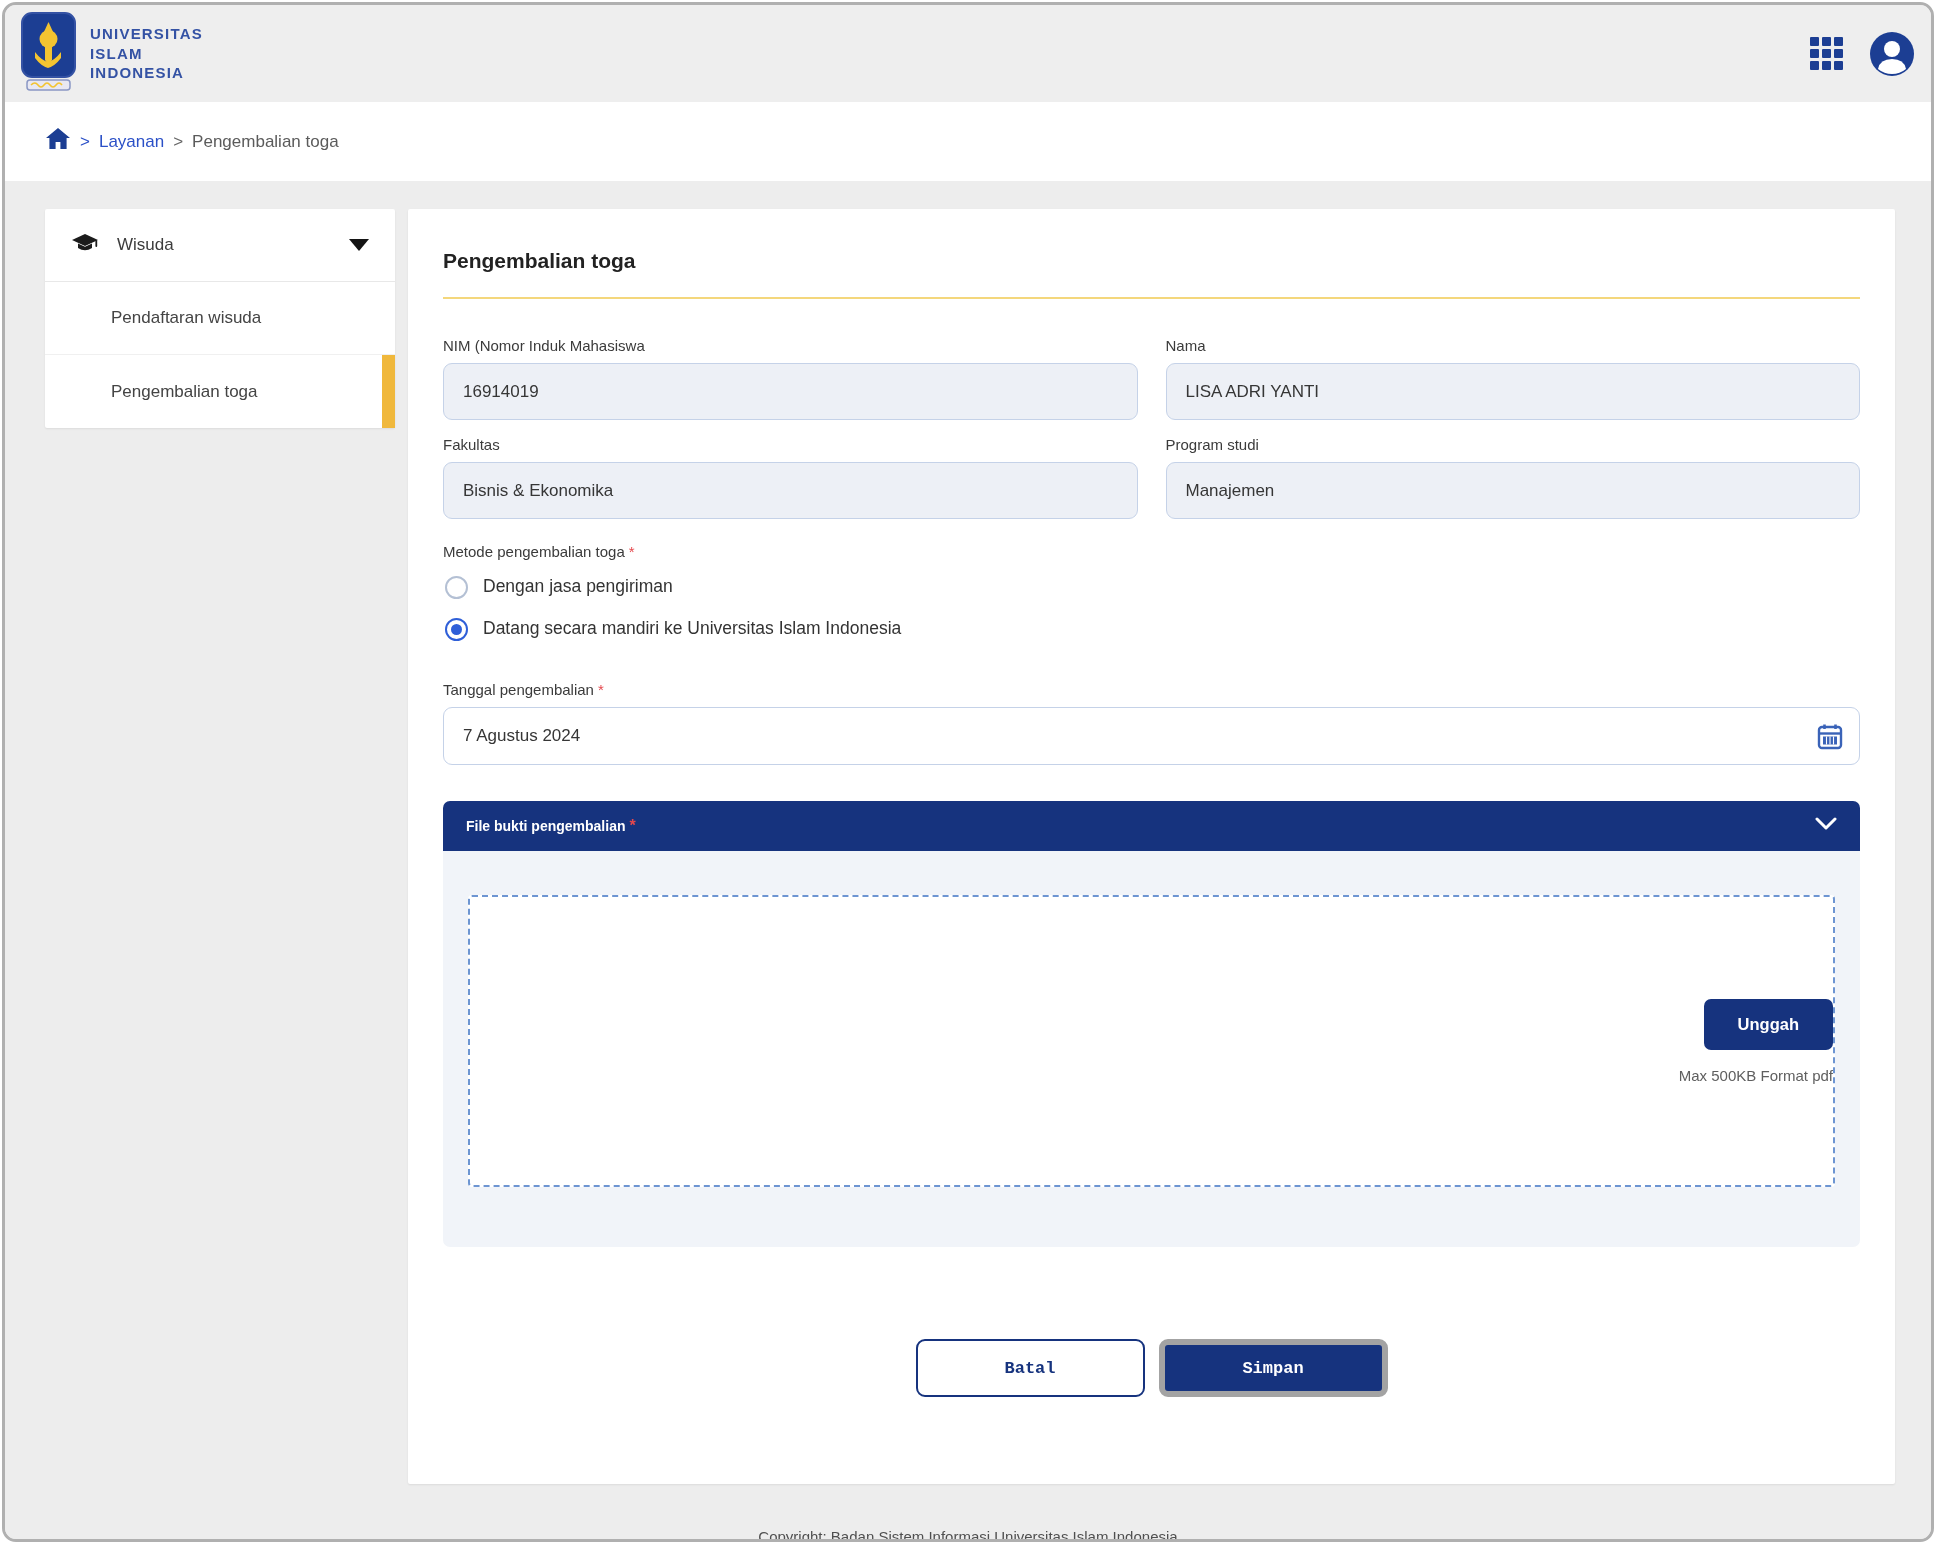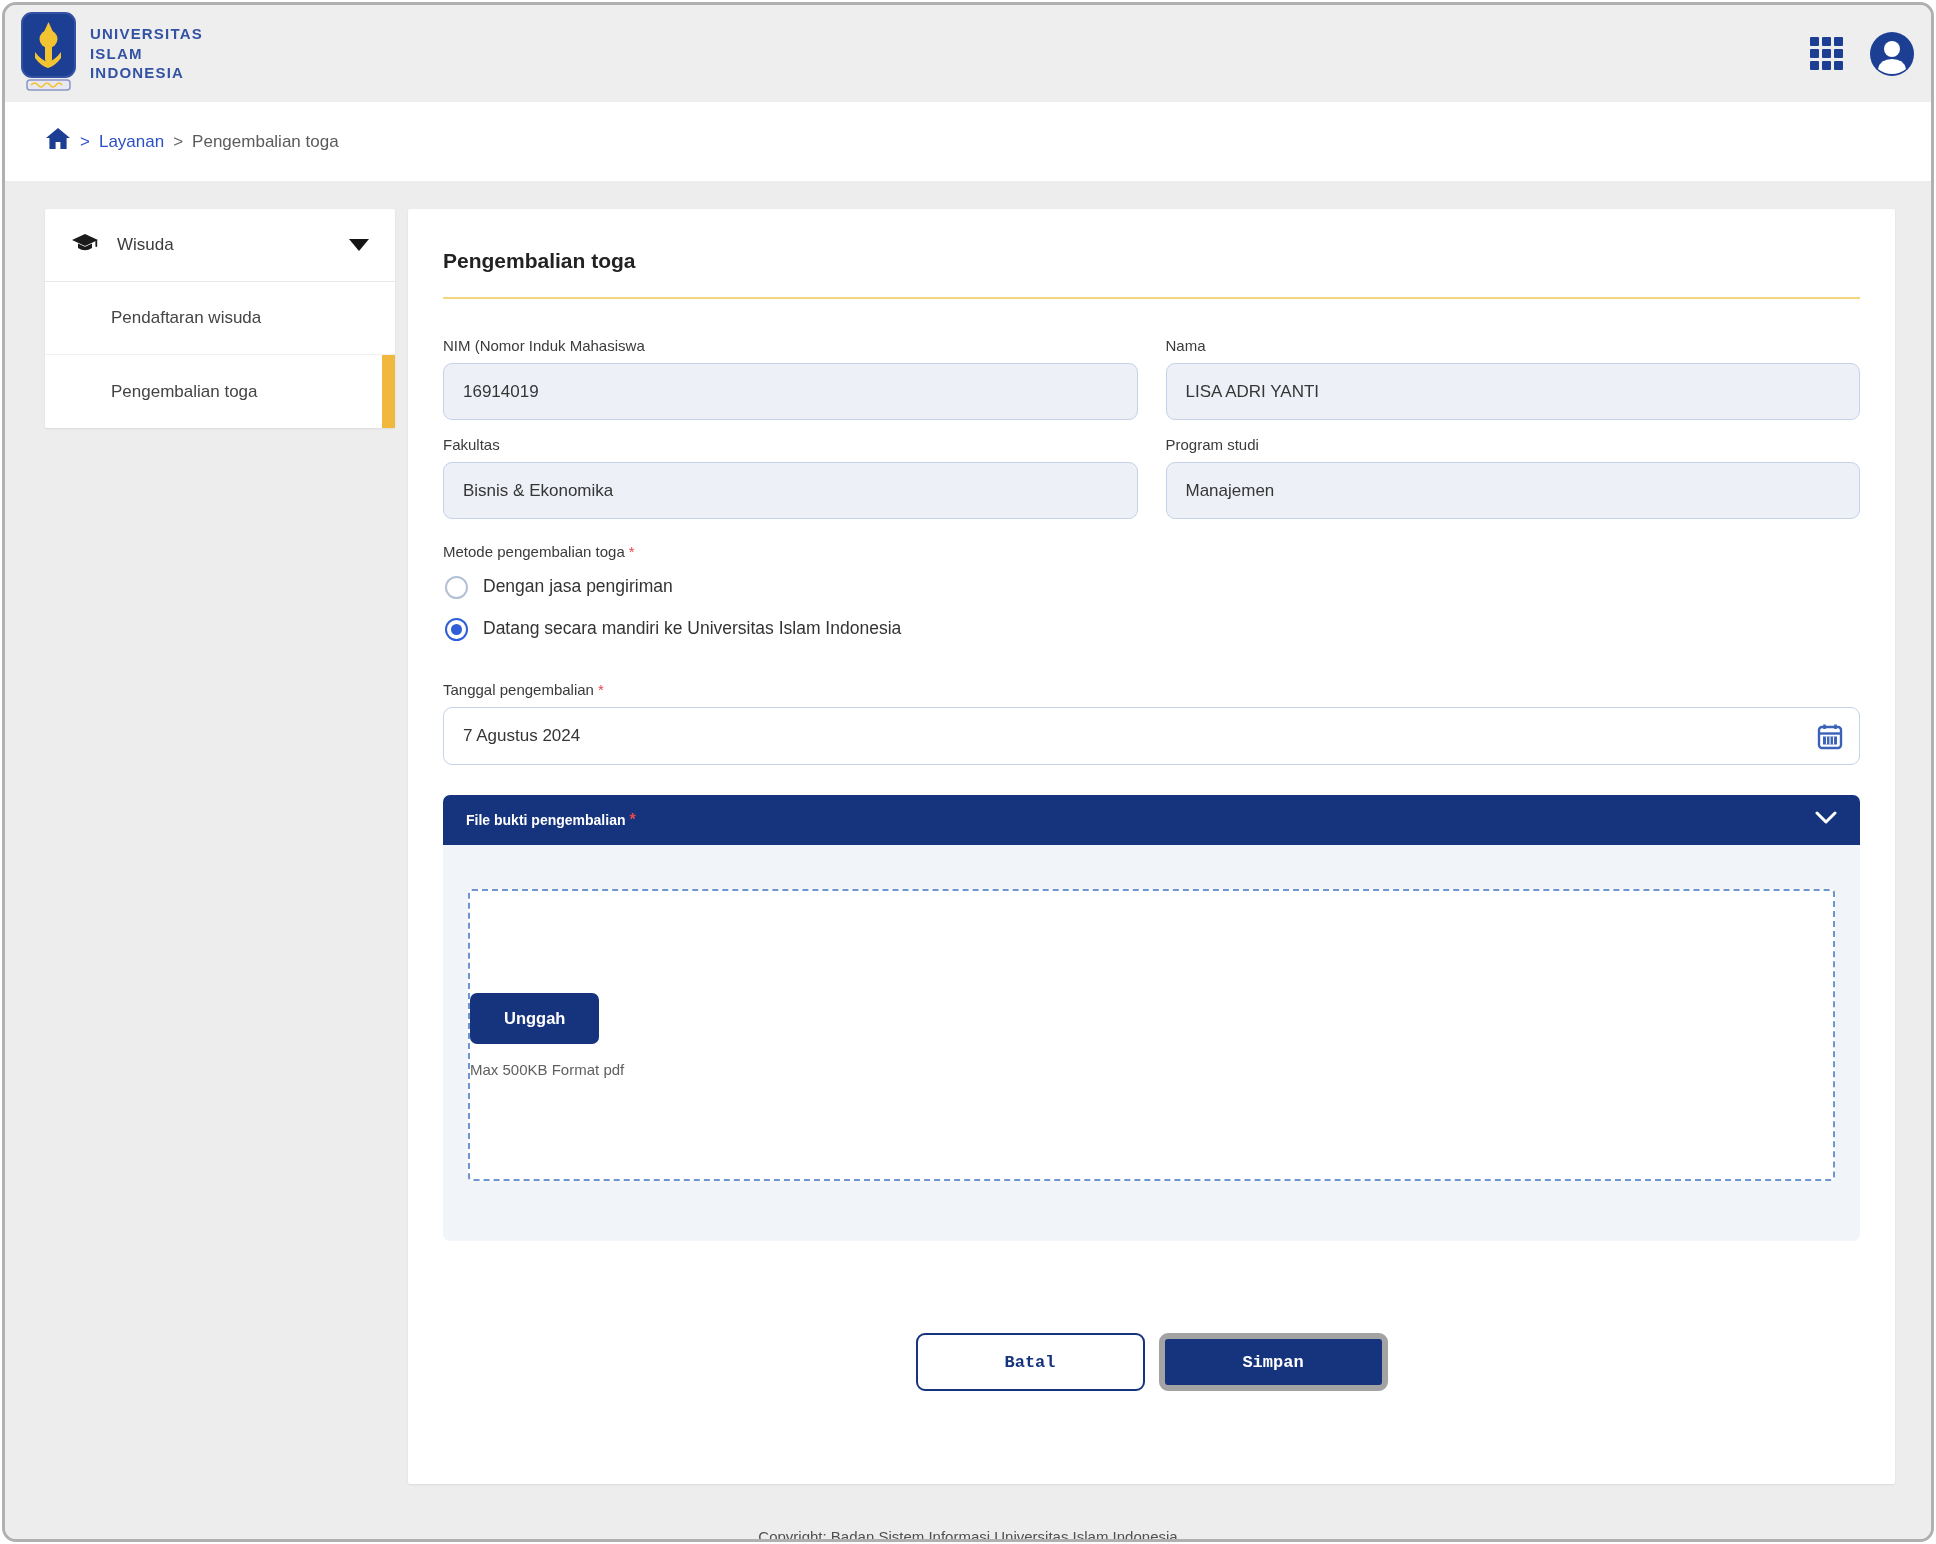--- a/index.html
+++ b/index.html
@@ -97,21 +97,21 @@
   .radio-row { display: flex; align-items: flex-start; gap: 15px; margin: 7px 0 12px 2px; cursor: pointer; }
   .radio-dot {
     width: 23px; height: 23px; border-radius: 50%;
     border: 2px solid #b4c0d4; background: #fff; flex: 0 0 auto;
     display: flex; align-items: center; justify-content: center;
   }
   .radio-dot.checked { border-color: #2f5fd8; }
   .radio-dot.checked::after { content: ""; width: 11px; height: 11px; border-radius: 50%; background: #2f5fd8; }
   .radio-label { font-size: 17.5px; color: #333; }
 
-  .date-wrap { position: relative; }
+  .date-wrap { position: relative; margin-bottom: 6px; }
   .date-input {
     height: 58px; width: 100%; background: #ffffff;
     border: 1px solid #c5d2e8; border-radius: 9px;
     padding: 0 54px 0 19px; font-size: 17px; color: #363636;
     display: flex; align-items: center; cursor: pointer;
   }
   .calendar-icon { position: absolute; right: 17px; top: 16px; cursor: pointer; }
 
   
   .panel { margin-top: 30px; }
@@ -119,21 +119,21 @@
     height: 50px; background: #16337e; border-radius: 7px 7px 0 0;
     display: flex; align-items: center; padding: 0 23px; cursor: pointer;
   }
   .panel-title { color: #ffffff; font-size: 14px; font-weight: bold; }
   .panel-header .req { font-weight: bold; }
   .chevron-icon { margin-left: auto; }
   .panel-body { background: #f1f4f9; border-radius: 0 0 7px 7px; padding: 44px 25px 60px; }
   .dropzone {
     border: 2px dashed #6d95d2; border-radius: 4px; background: #ffffff;
     height: 292px; display: flex; flex-direction: column;
-    align-items: flex-start; justify-content: center; gap: 17px;
+    align-items: flex-end; justify-content: center; gap: 17px;
   }
   .upload-btn {
     background: #16337e; color: #fff; font-weight: bold; font-size: 16.5px;
     border: none; border-radius: 7px; padding: 0 34px; height: 51px;
     font-family: inherit; cursor: pointer;
   }
   .upload-hint { font-size: 15px; color: #5f5f5f; }
 
   
   .actions { margin-top: 92px; display: flex; justify-content: center; gap: 14px; }

